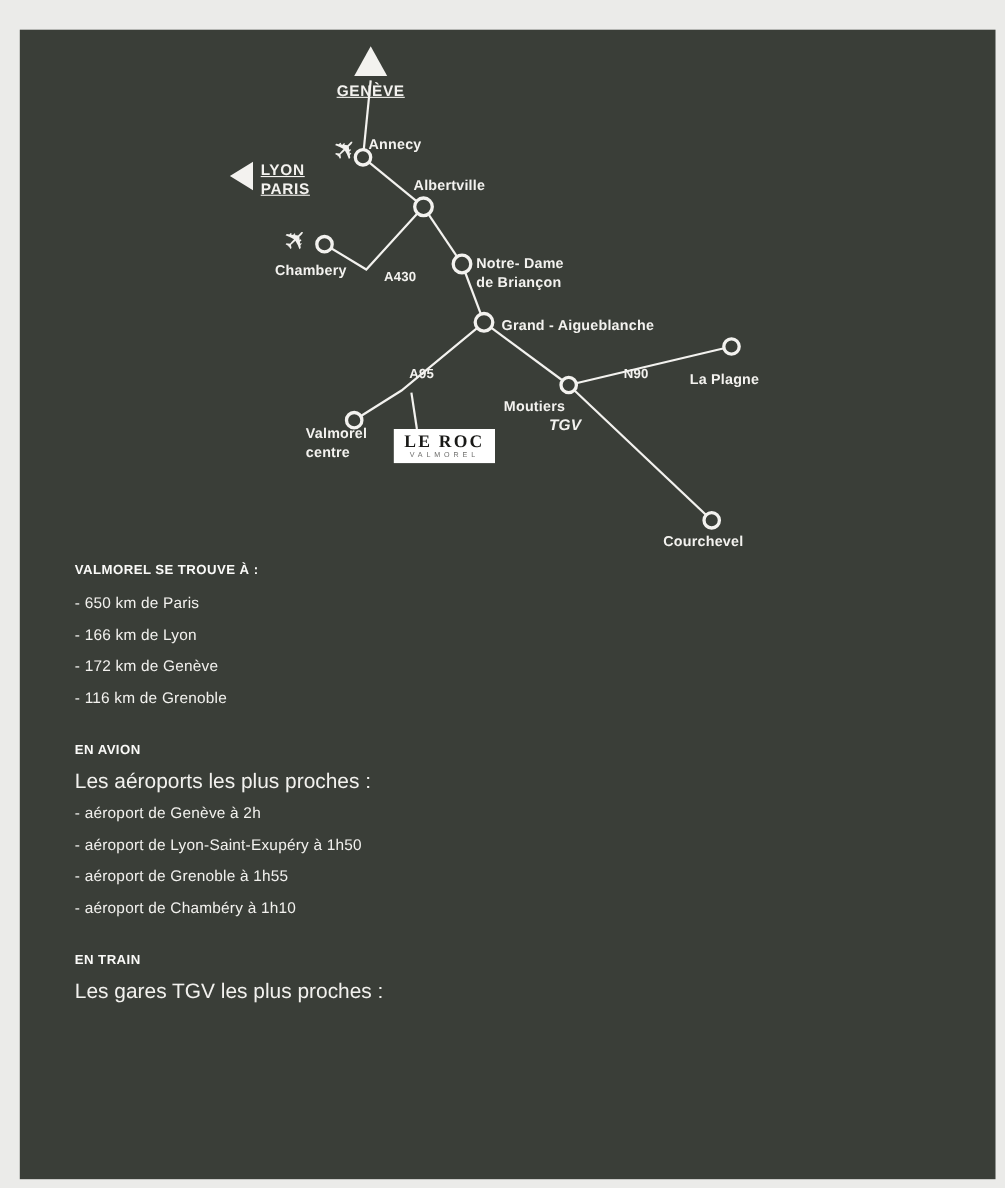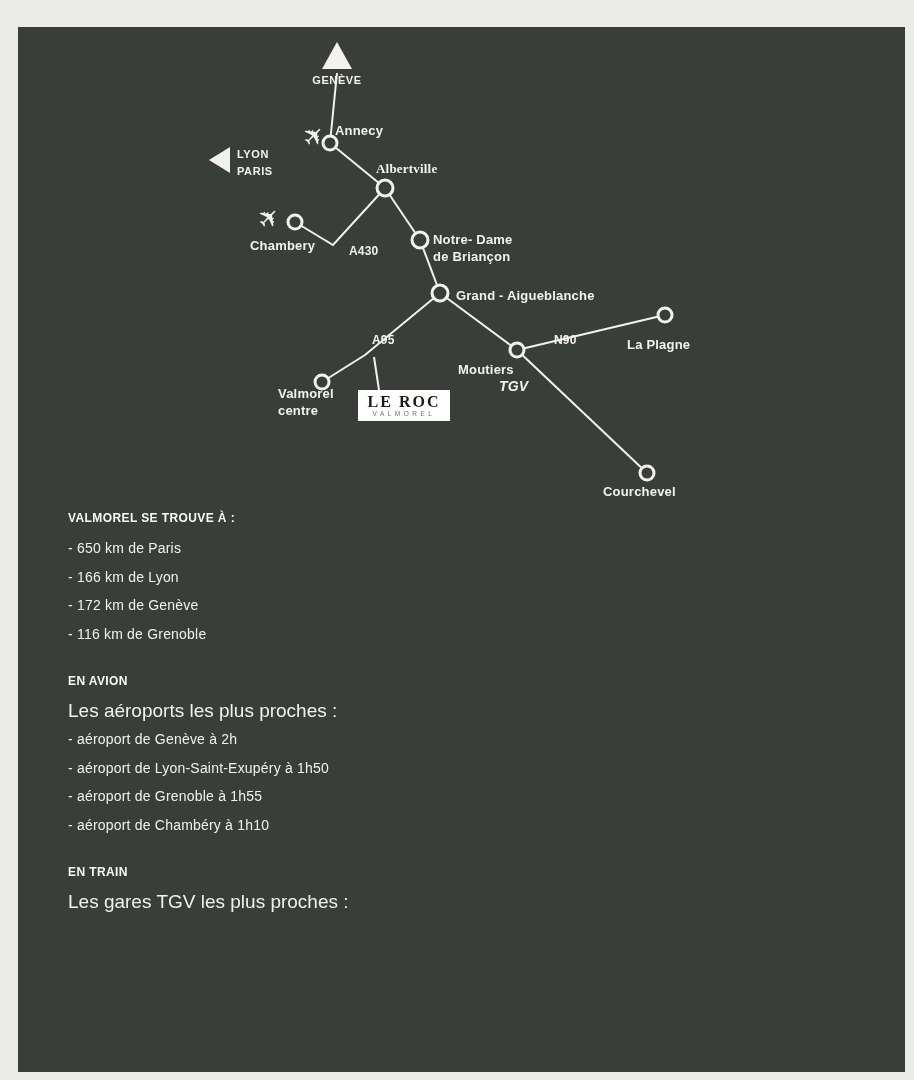--- a/index.html
+++ b/index.html
@@ -4,21 +4,21 @@
 <style>
   html,body{margin:0;padding:0;background:#ebebe9;}
   .page{position:relative;width:914px;height:1080px;background:#ebebe9;overflow:hidden;
         font-family:"Liberation Sans",sans-serif;}
   .canvas{position:absolute;left:18px;top:27px;width:887px;height:1045px;background:#3a3e38;}
 
   
   .map{position:absolute;left:0;top:0;width:887px;height:500px;}
   .map svg{position:absolute;left:0;top:0;}
   .maplabel{position:absolute;color:#f3f2ef;font-weight:bold;font-size:13px;letter-spacing:.2px;white-space:nowrap;}
-  .maplabel.small{font-size:11px;letter-spacing:.6px;}
+  .maplabel.small{font-size:14px;letter-spacing:.6px;text-decoration:underline;}
   .maplabel.road{font-size:12px;margin-top:16px;}
   .maplabel.two{line-height:17px;}
   .maplabel.center{transform:translateX(-50%);}
   .tgv{font-style:italic;font-size:14px;}
   .plane{position:absolute;color:#f3f2ef;font-size:26px;transform:rotate(-45deg);line-height:1;}
 
   .logo{position:absolute;left:340px;top:363px;width:92px;height:31px;background:#ffffff;
         display:flex;flex-direction:column;align-items:center;justify-content:center;gap:1px;}
   .logo .t1{font-family:"Liberation Serif",serif;font-weight:bold;font-size:16px;letter-spacing:2px;color:#191917;line-height:1;}
   .logo .t2{font-size:6.5px;letter-spacing:3.5px;color:#6f6f6d;line-height:1;}
@@ -70,30 +70,30 @@
 
       <span class="plane" style="left:285px;top:96px;">✈</span>
       <span class="plane" style="left:240px;top:178px;">✈</span>
 
       <div class="maplabel small center" style="left:319px;top:47px;">GENÈVE</div>
       <div class="maplabel small two" style="left:219px;top:119px;">
         <div>LYON</div>
         <div>PARIS</div>
       </div>
       <div class="maplabel" style="left:317px;top:96px;">Annecy</div>
-      <div class="maplabel" style="left:358px;top:134px;font-family:Liberation Serif, serif;">Albertville</div>
+      <div class="maplabel" style="left:358px;top:134px;">Albertville</div>
       <div class="maplabel" style="left:232px;top:211px;">Chambery</div>
       <div class="maplabel road" style="left:331px;top:201px;">A430</div>
       <div class="maplabel two" style="left:415px;top:204px;">
         <div>Notre- Dame</div>
         <div>de Briançon</div>
       </div>
       <div class="maplabel" style="left:438px;top:261px;">Grand - Aigueblanche</div>
       <div class="maplabel road" style="left:354px;top:290px;">A95</div>
-      <div class="maplabel road" style="left:536px;top:290px;">N90</div>
+      <div class="maplabel road" style="left:549px;top:290px;">N90</div>
       <div class="maplabel" style="left:609px;top:310px;">La Plagne</div>
       <div class="maplabel" style="left:440px;top:335px;">Moutiers</div>
       <div class="maplabel tgv" style="left:481px;top:351px;">TGV</div>
       <div class="maplabel two" style="left:260px;top:358px;">
         <div>Valmorel</div>
         <div>centre</div>
       </div>
       <div class="maplabel" style="left:585px;top:457px;">Courchevel</div>
 
       <div class="logo">

